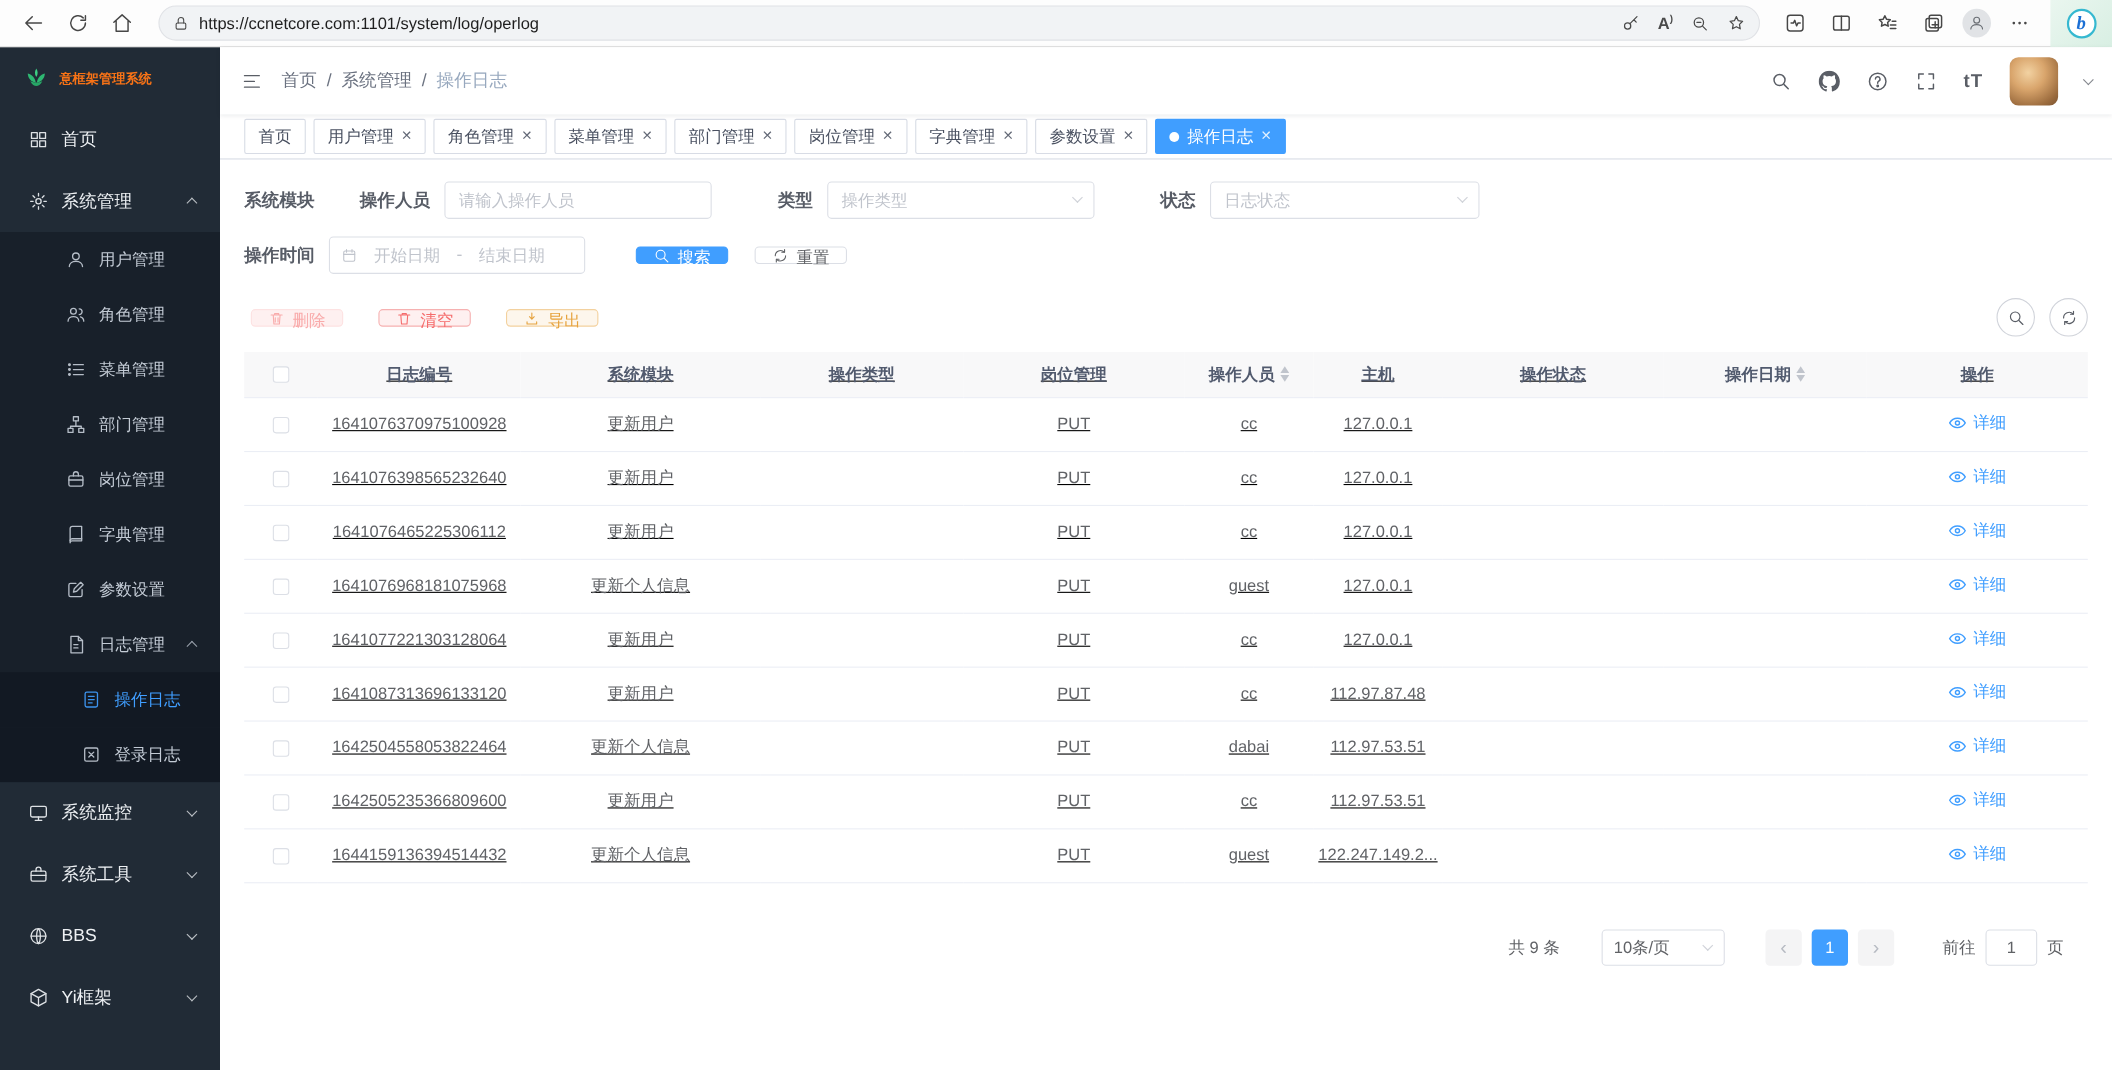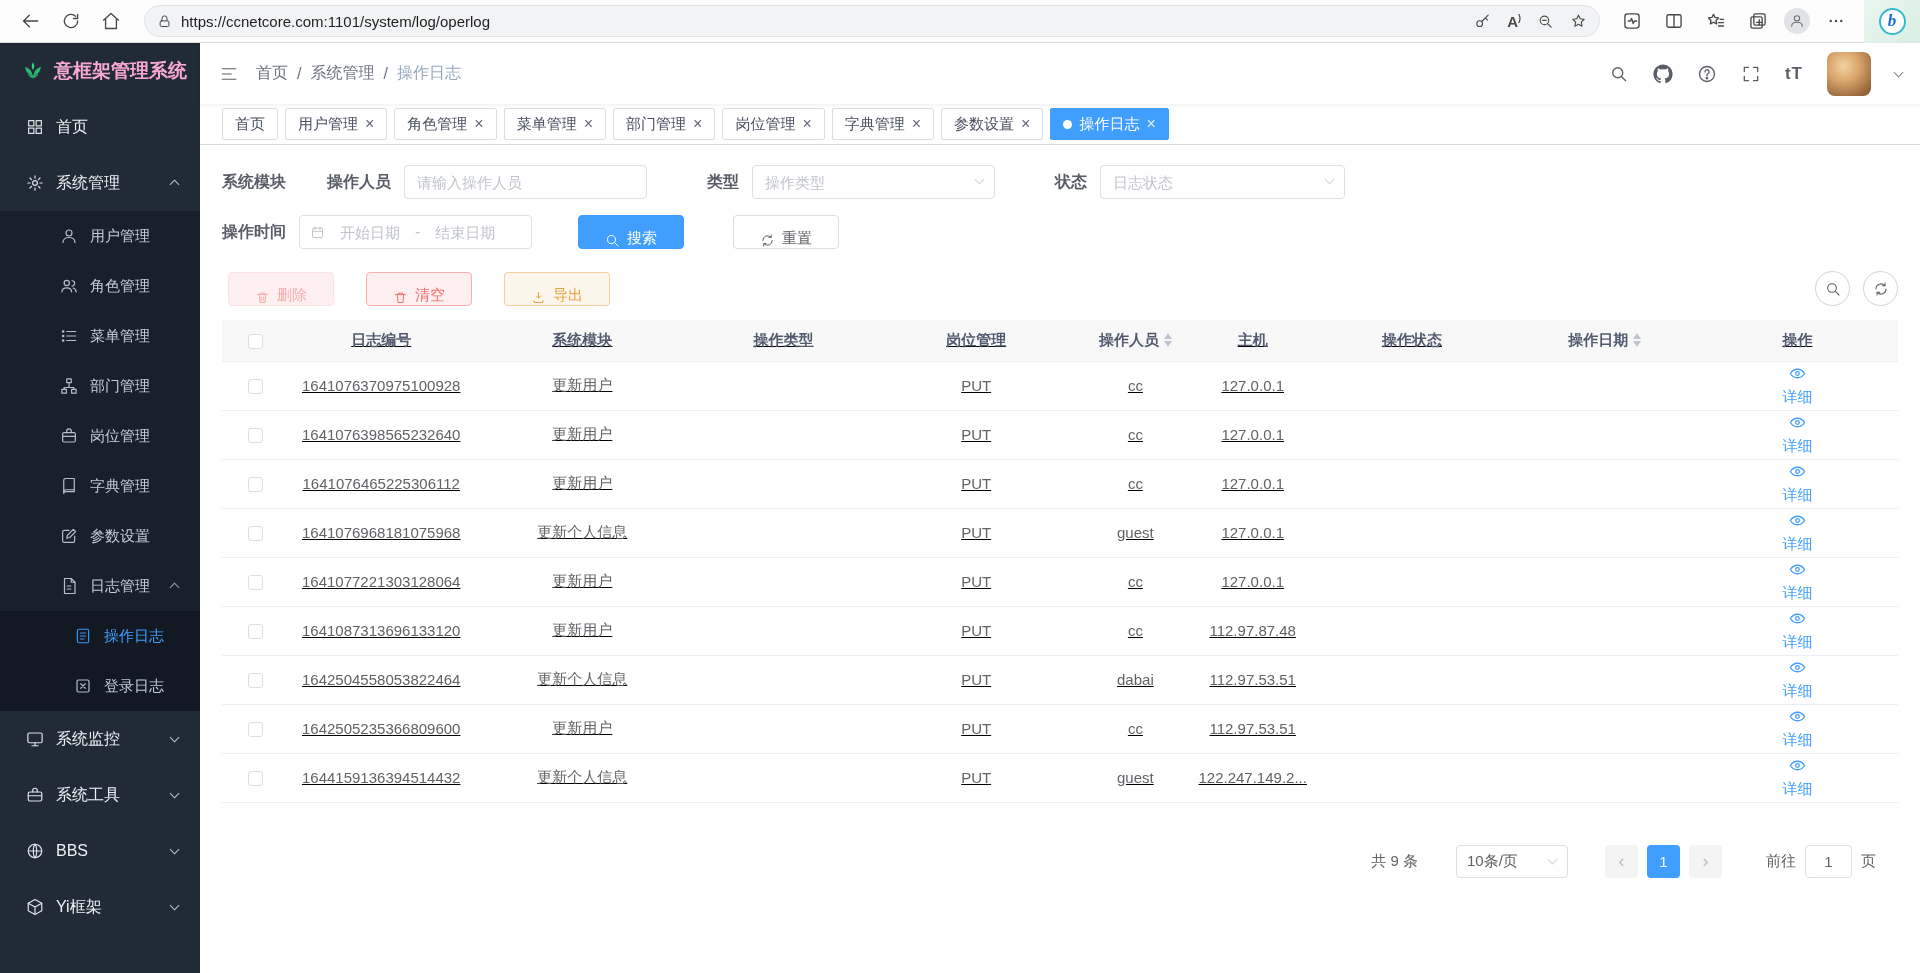--- a/index.html
+++ b/index.html
@@ -31,21 +31,21 @@
     border:2px solid #35b8d0; color:#1a6fd4; font-weight:700; font-style:italic;
     font-size:17px; display:flex; align-items:center; justify-content:center;
     font-family:"Liberation Serif","DejaVu Serif",serif; }
 
   
   .app { display:flex; height:930px; }
 
   
   .sidebar { width:200px; background:#212b36; flex:none; overflow:hidden; }
   .logo { height:56px; display:flex; align-items:center; gap:10px; padding-left:22px; }
-  .logo-text { color:#f9a8d4; font-size:19px; font-weight:700; white-space:nowrap; }
+  .logo-text { color:#f97316; font-size:12px; font-weight:700; white-space:nowrap; }
   .mi { position:relative; display:flex; align-items:center; gap:12px; height:56px;
     padding-left:26px; color:#eef1f4; font-size:16px; cursor:pointer; white-space:nowrap; }
   .mi svg.icn { width:18px; height:18px; opacity:.92; }
   .submenu .mi { height:50px; padding-left:60px; color:#c3cbd5; background:#18202a; font-size:15px; }
   .submenu2 .mi { padding-left:74px; background:#121923; }
   .mi.active { color:#409eff; }
   .chev { position:absolute; right:22px; width:7px; height:7px;
     border-right:1.6px solid currentColor; border-bottom:1.6px solid currentColor; opacity:.75; }
   .chev.up { transform:rotate(-135deg); margin-top:3px; }
   .chev.down { transform:rotate(45deg); margin-top:-3px; }
@@ -88,26 +88,26 @@
   .sel .inp { padding-right:30px; width:100%; cursor:pointer; }
   .sel .chev { right:12px; top:14px; border-color:#c0c4cc; position:absolute; }
   .w245 { width:245px; } .w243 { width:243px; }
   .mr28 { margin-right:28px; } .mr60 { margin-right:60px; }
   .frow2 { margin-top:16px; }
   .date-range { width:233px; height:34px; border:1px solid #dcdfe6; border-radius:4px;
     display:flex; align-items:center; padding:0 10px; gap:6px; color:#c0c4cc; background:#fff; }
   .date-range input { border:none; outline:none; width:78px; font-size:15px; text-align:center;
     color:#606266; font-family:inherit; }
   .date-range input::placeholder { color:#c0c4cc; }
-  .btn { height:34px; display:inline-flex; align-items:flex-end; gap:7px; padding:0 26px;
+  .btn { height:16px; display:inline-flex; align-items:flex-start; gap:7px; padding:0 15px;
     border-radius:4px; font-size:15px; cursor:pointer; border:1px solid transparent;
     font-family:inherit; background:#fff; }
   .btn svg.icn { width:15px; height:15px; }
   .btn-primary { background:#409eff; border-color:#409eff; color:#fff; margin-left:46px; }
-  .btn-plain { border-color:#dcdfe6; color:#606266; margin-left:49px; }
+  .btn-plain { border-color:#dcdfe6; color:#606266; margin-left:24px; }
   .toolbar { margin-top:22px; display:flex; align-items:center; }
   .btn-del { background:#fef0f0; border-color:#fde2e2; color:#f9abab; cursor:not-allowed; margin-left:6px; }
   .btn-clear { background:#fef0f0; border-color:#f6b1b1; color:#f56c6c; margin-left:32px; }
   .btn-export { background:#fdf6ec; border-color:#f3d19e; color:#e6a23c; margin-left:32px; }
   .spacer { flex:1; }
   .circle-btn { width:35px; height:35px; border-radius:50%; border:1px solid #d0d3da; background:#fff;
     color:#5a5e66; display:flex; align-items:center; justify-content:center; cursor:pointer; margin-left:13px; }
   .circle-btn svg.icn { width:16px; height:16px; }
 
   
@@ -117,21 +117,21 @@
   table.log td { height:49px; color:#606266; font-size:15px; text-align:center;
     border-bottom:1px solid #ebeef5; overflow:hidden; white-space:nowrap; text-overflow:ellipsis; }
   .th-wrap { display:inline-flex; align-items:center; gap:5px; }
   .sorters { display:inline-flex; flex-direction:column; gap:2px; cursor:pointer; }
   .s-up { width:0; height:0; border-left:4.5px solid transparent; border-right:4.5px solid transparent;
     border-bottom:6px solid #c0c4cc; }
   .s-down { width:0; height:0; border-left:4.5px solid transparent; border-right:4.5px solid transparent;
     border-top:6px solid #c0c4cc; }
   .checkbox { display:inline-block; width:15px; height:15px; border:1px solid #dcdfe6;
     border-radius:3px; background:#fff; cursor:pointer; vertical-align:middle; }
-  .detail-link { color:#409eff; display:inline-flex; align-items:center; gap:6px; cursor:pointer;flex-direction:column; }
+  .detail-link { color:#409eff; display:inline-flex; align-items:center; gap:6px; cursor:pointer; }
   .detail-link svg { width:17px; height:17px; fill:none; stroke:currentColor; stroke-width:1.8; }
 
   
   .pagination { display:flex; align-items:center; justify-content:flex-end;
     padding:42px 22px 0 0; color:#606266; font-size:15px; }
   .psize { position:relative; width:112px; height:33px; border:1px solid #dcdfe6; border-radius:4px;
     display:flex; align-items:center; padding:0 26px 0 10px; margin:0 28px 0 38px; cursor:pointer;
     background:#fff; }
   .psize .chev { position:absolute; right:11px; top:13px; border-color:#c0c4cc; }
   .pg { width:33px; height:33px; border-radius:4px; background:#f4f4f5; border:none; color:#b6bac2;

